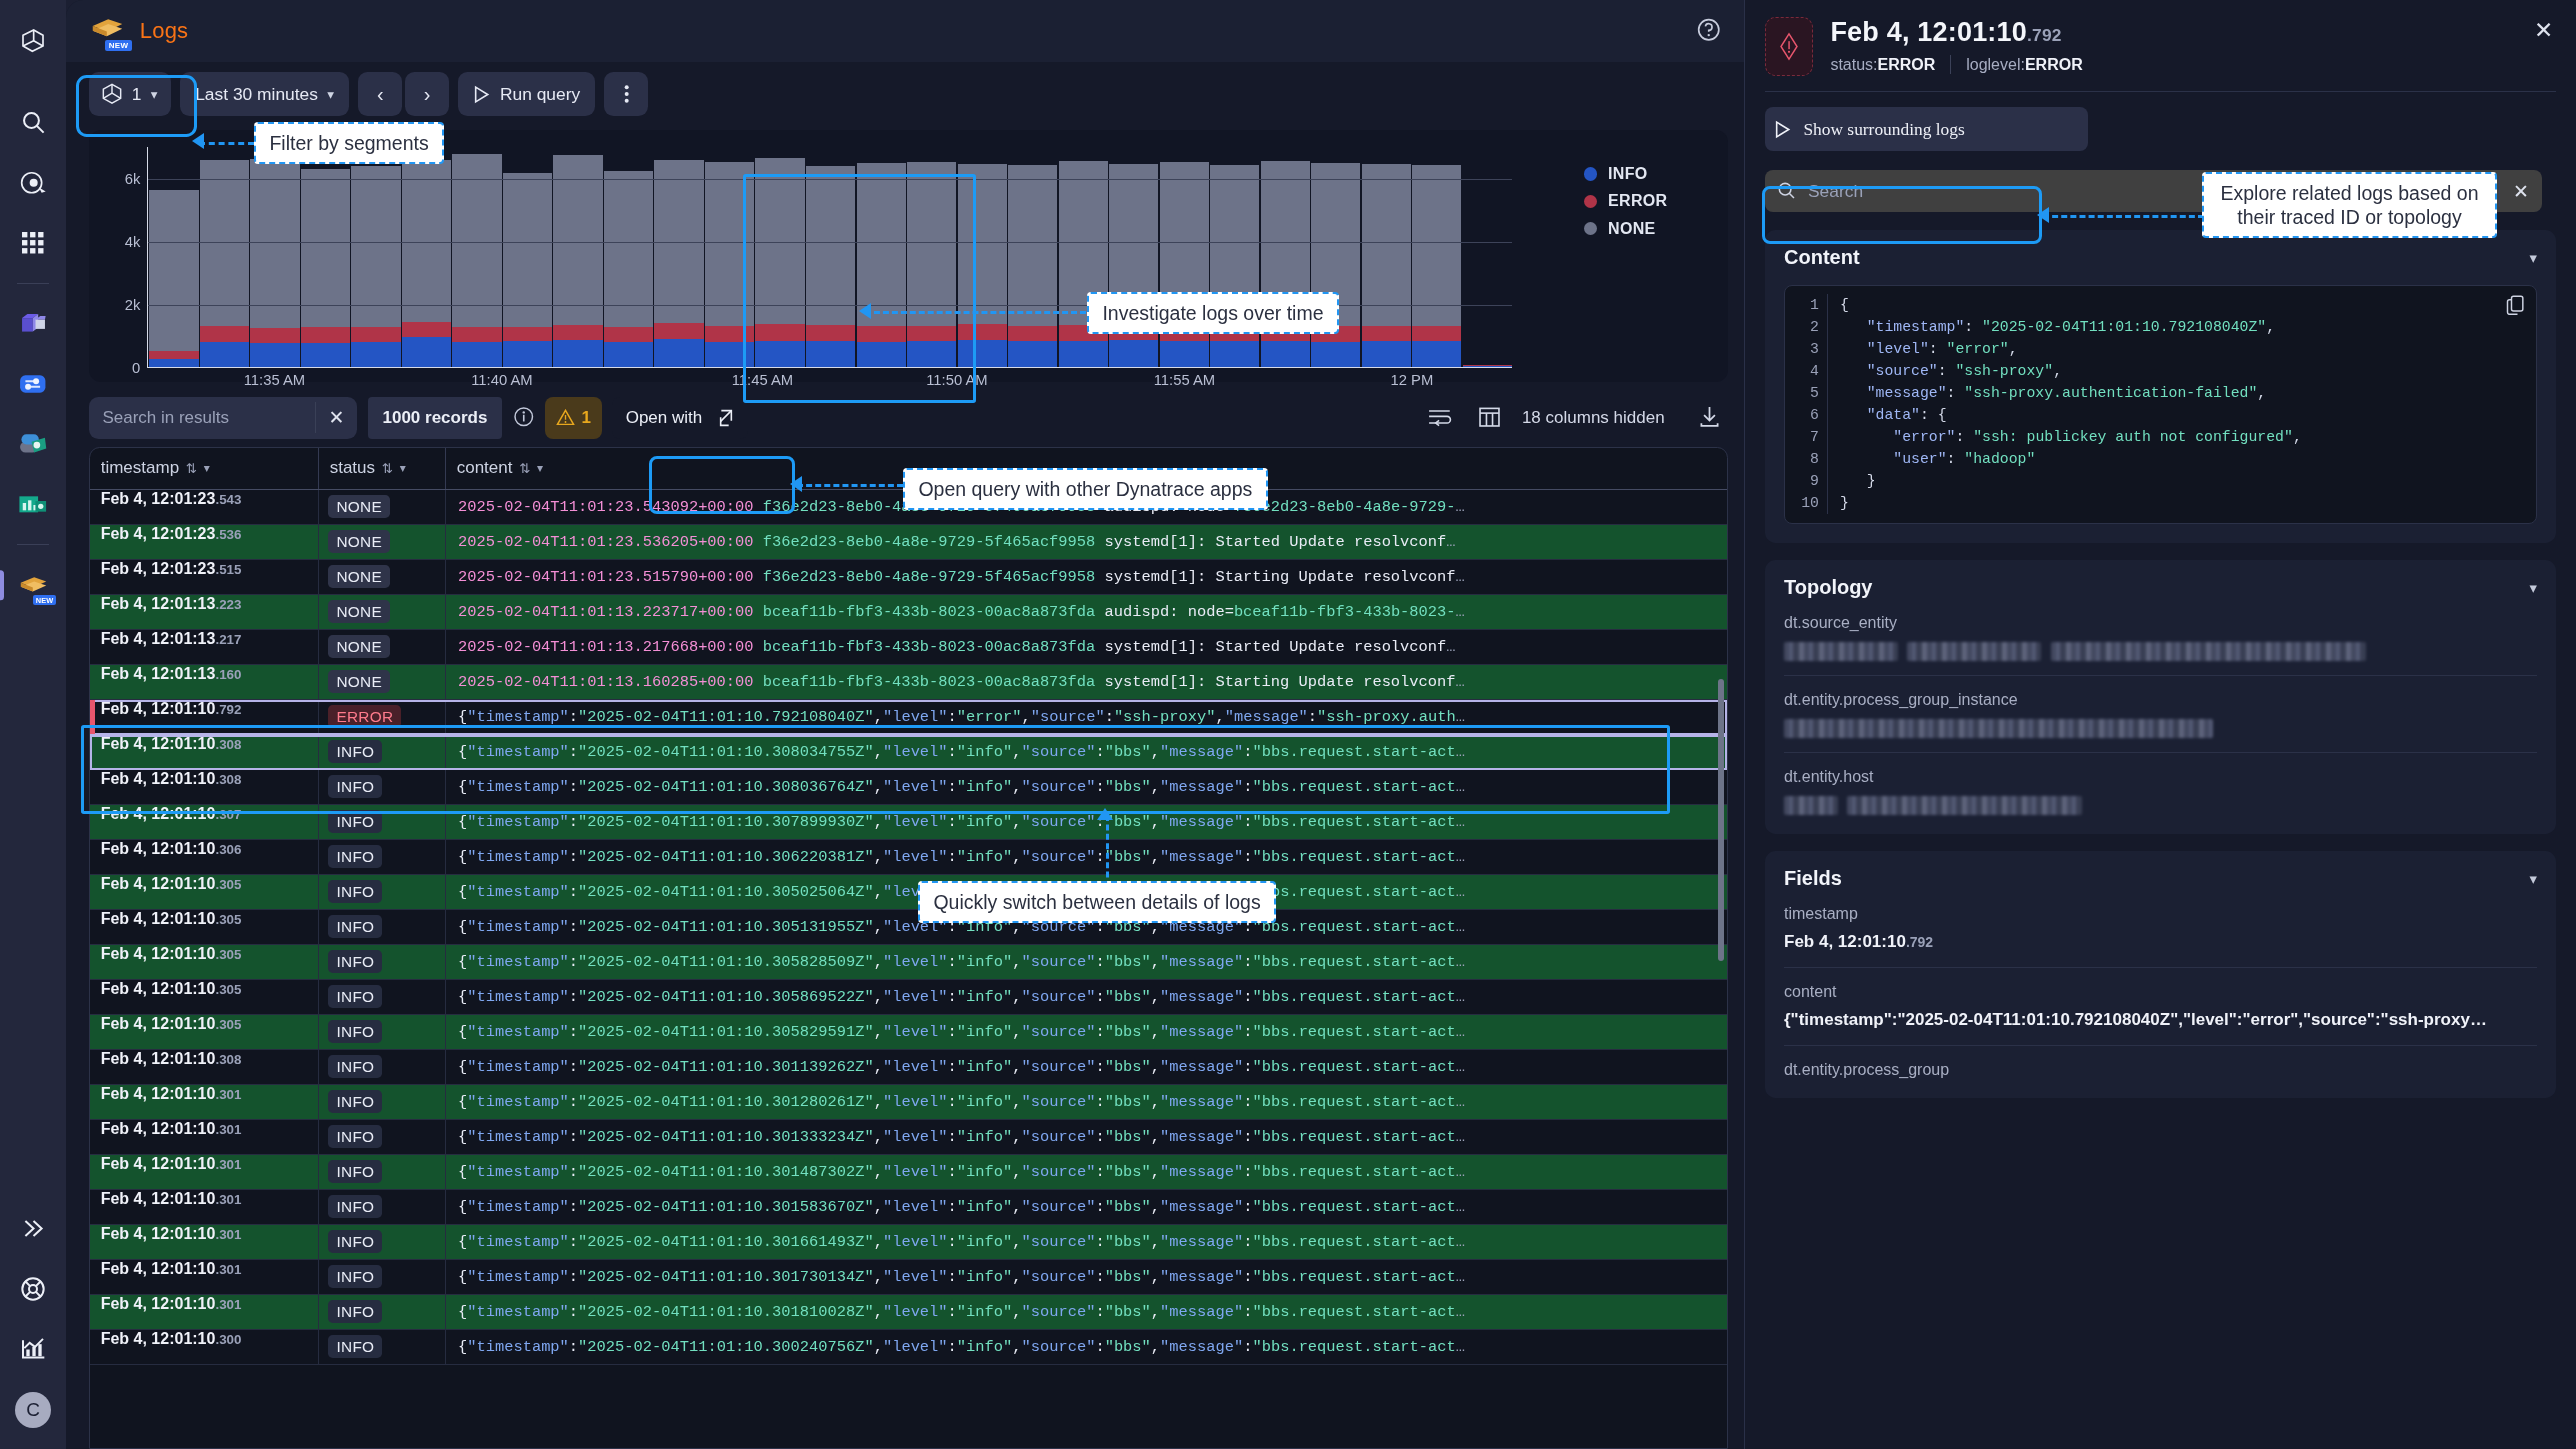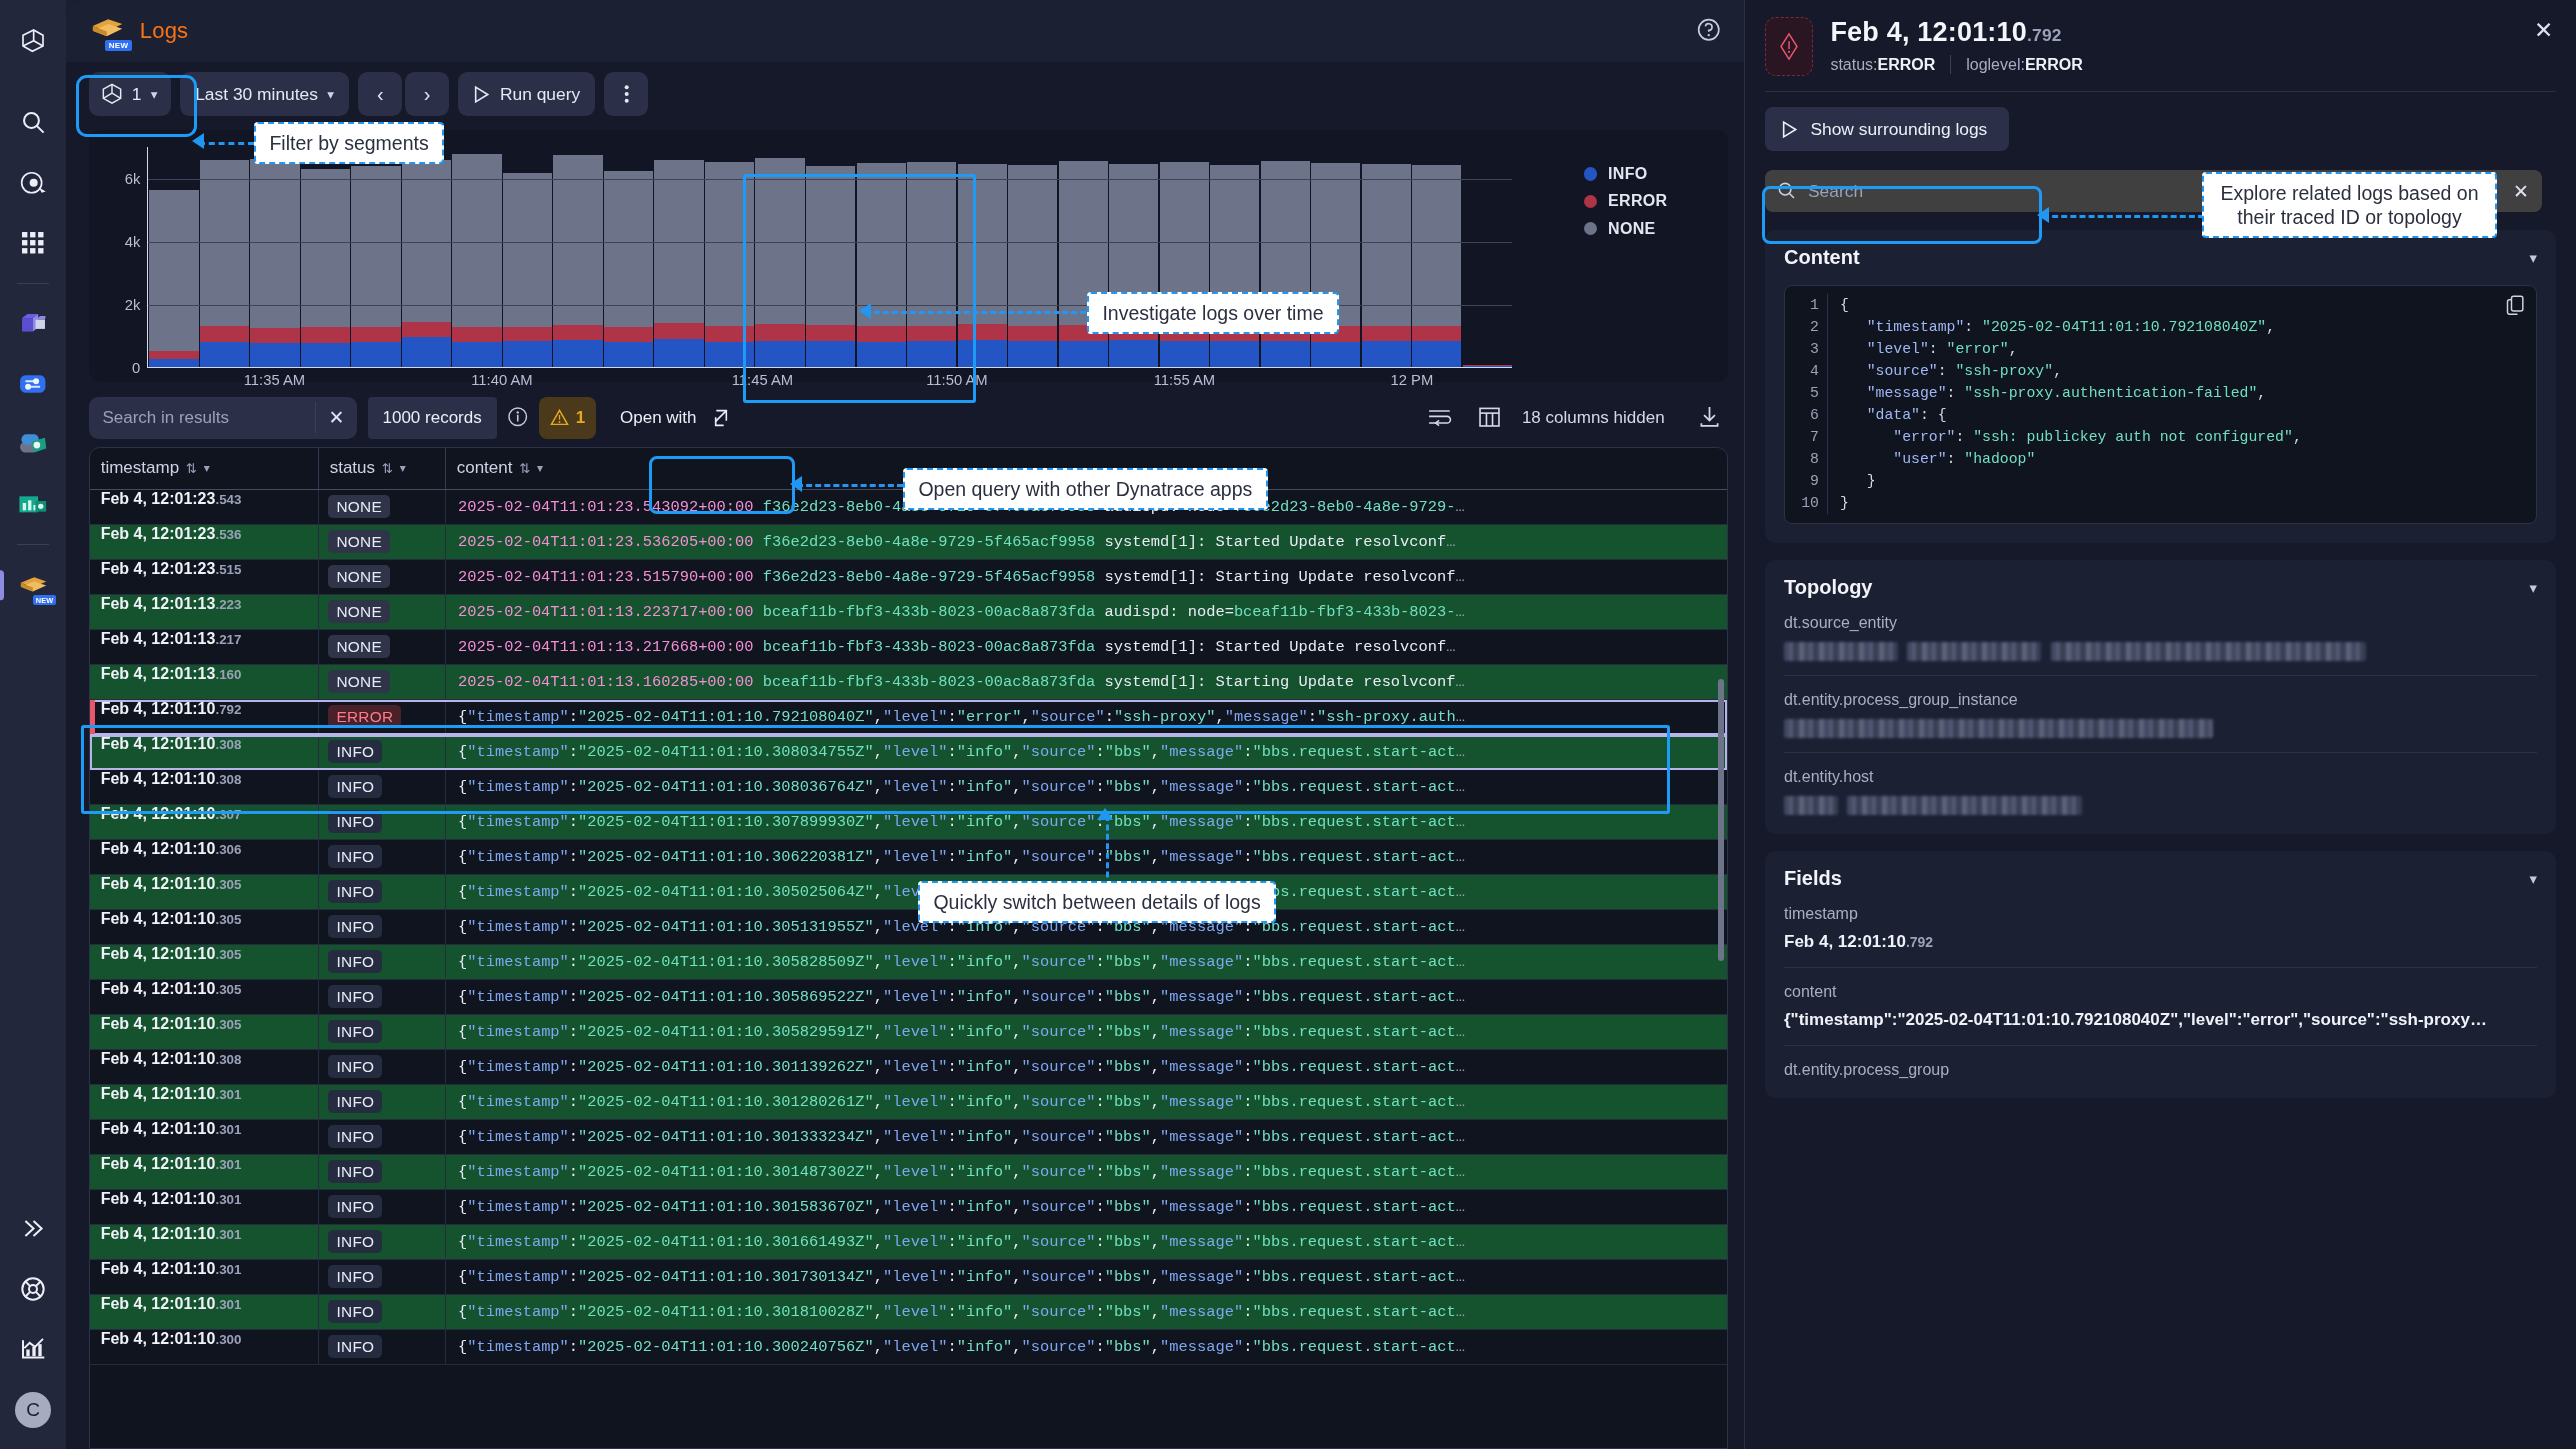--- a/index.html
+++ b/index.html
@@ -149,21 +149,21 @@
     height: 42px; width: 268px;
     background: #2b3048; border-radius: 9.4px;
     display: flex; align-items: center;
   }
   .searchres .ph { flex: 1 1 auto; padding: 0 13.4px; color: #9aa1b8; font-size: 17px; }
   .searchres .x { width: 42px; display: flex; align-items: center; justify-content: center;
                   color: #dfe3ee; font-size: 19px; border-left: 1.3px solid #3a4057; height: 31px; }
   .pill {
     height: 42px; background: #2b3048; border-radius: 4px;
     display: flex; align-items: center; padding: 0 14.8px;
-    color: #eceff7; font-size: 17px; font-weight: normal;
+    color: #eceff7; font-size: 17px; font-weight: bold;
   }
   .info-ico { color: #c2c8da; }
   .warn-pill {
     height: 42px; background: #4a3a1b; border-radius: 8px;
     display: flex; align-items: center; gap: 6.7px; padding: 0 10.7px;
     color: #e8a81e; font-size: 17px; font-weight: bold;
   }
   .openwith {
     height: 42px; background: #151929; border-radius: 8px;
     display: flex; align-items: center; gap: 12px; padding: 0 13.4px;
@@ -255,24 +255,24 @@
   .dt-title { font-size: 27px; color: #f4f6fb; font-weight: bold; letter-spacing: 0.2px; }
   .dt-title .ms { font-size: 17.4px; color: #9aa1b8; }
   .dt-sub { margin-top: 6.7px; display: flex; align-items: center; gap: 14.8px;
             font-size: 16px; }
   .dt-sub .k { color: #a7adc2; }
   .dt-sub .v { color: #f0f2f9; font-weight: bold; }
   .dt-sub .divider { width: 1.3px; height: 19px; background: #3b4158; }
   .dt-close { margin-left: auto; color: #dfe3ee; font-size: 23px; padding-right: 2.7px; }
   .dt-hr { height: 1.3px; background: #2b3148; margin: 14.8px 20px 0 20px; }
   .surround-btn {
-    margin: 14.8px 20px 0 20px; height: 44px; width: 244px;
+    margin: 14.8px 20px 0 20px; height: 44px; width: 323px;
     background: #2b3048; border-radius: 8px;
-    display: flex; align-items: center; gap: 12px; padding: 0 16px;
-    color: #eef0f7; font-size: 17.4px;
+    display: flex; align-items: center; gap: 12px; padding: 0 9px;
+    color: #eef0f7; font-size: 17.4px; font-family: Liberation Serif, serif;
   }
   .dt-search {
     margin: 19px 34px 0 20px; height: 42px;
     background: #404040; border-radius: 8px;
     display: flex; align-items: center;
   }
   .dt-search .sico { padding: 0 12px; color: #cfd4e3; }
   .dt-search .ph { flex: 1 1 auto; color: #9aa1b8; font-size: 17.4px; }
   .dt-search .x { width: 43px; display: flex; align-items: center; justify-content: center;
                   color: #dfe3ee; font-size: 19px; border-left: 1.3px solid #3a4057; height: 31px; }

